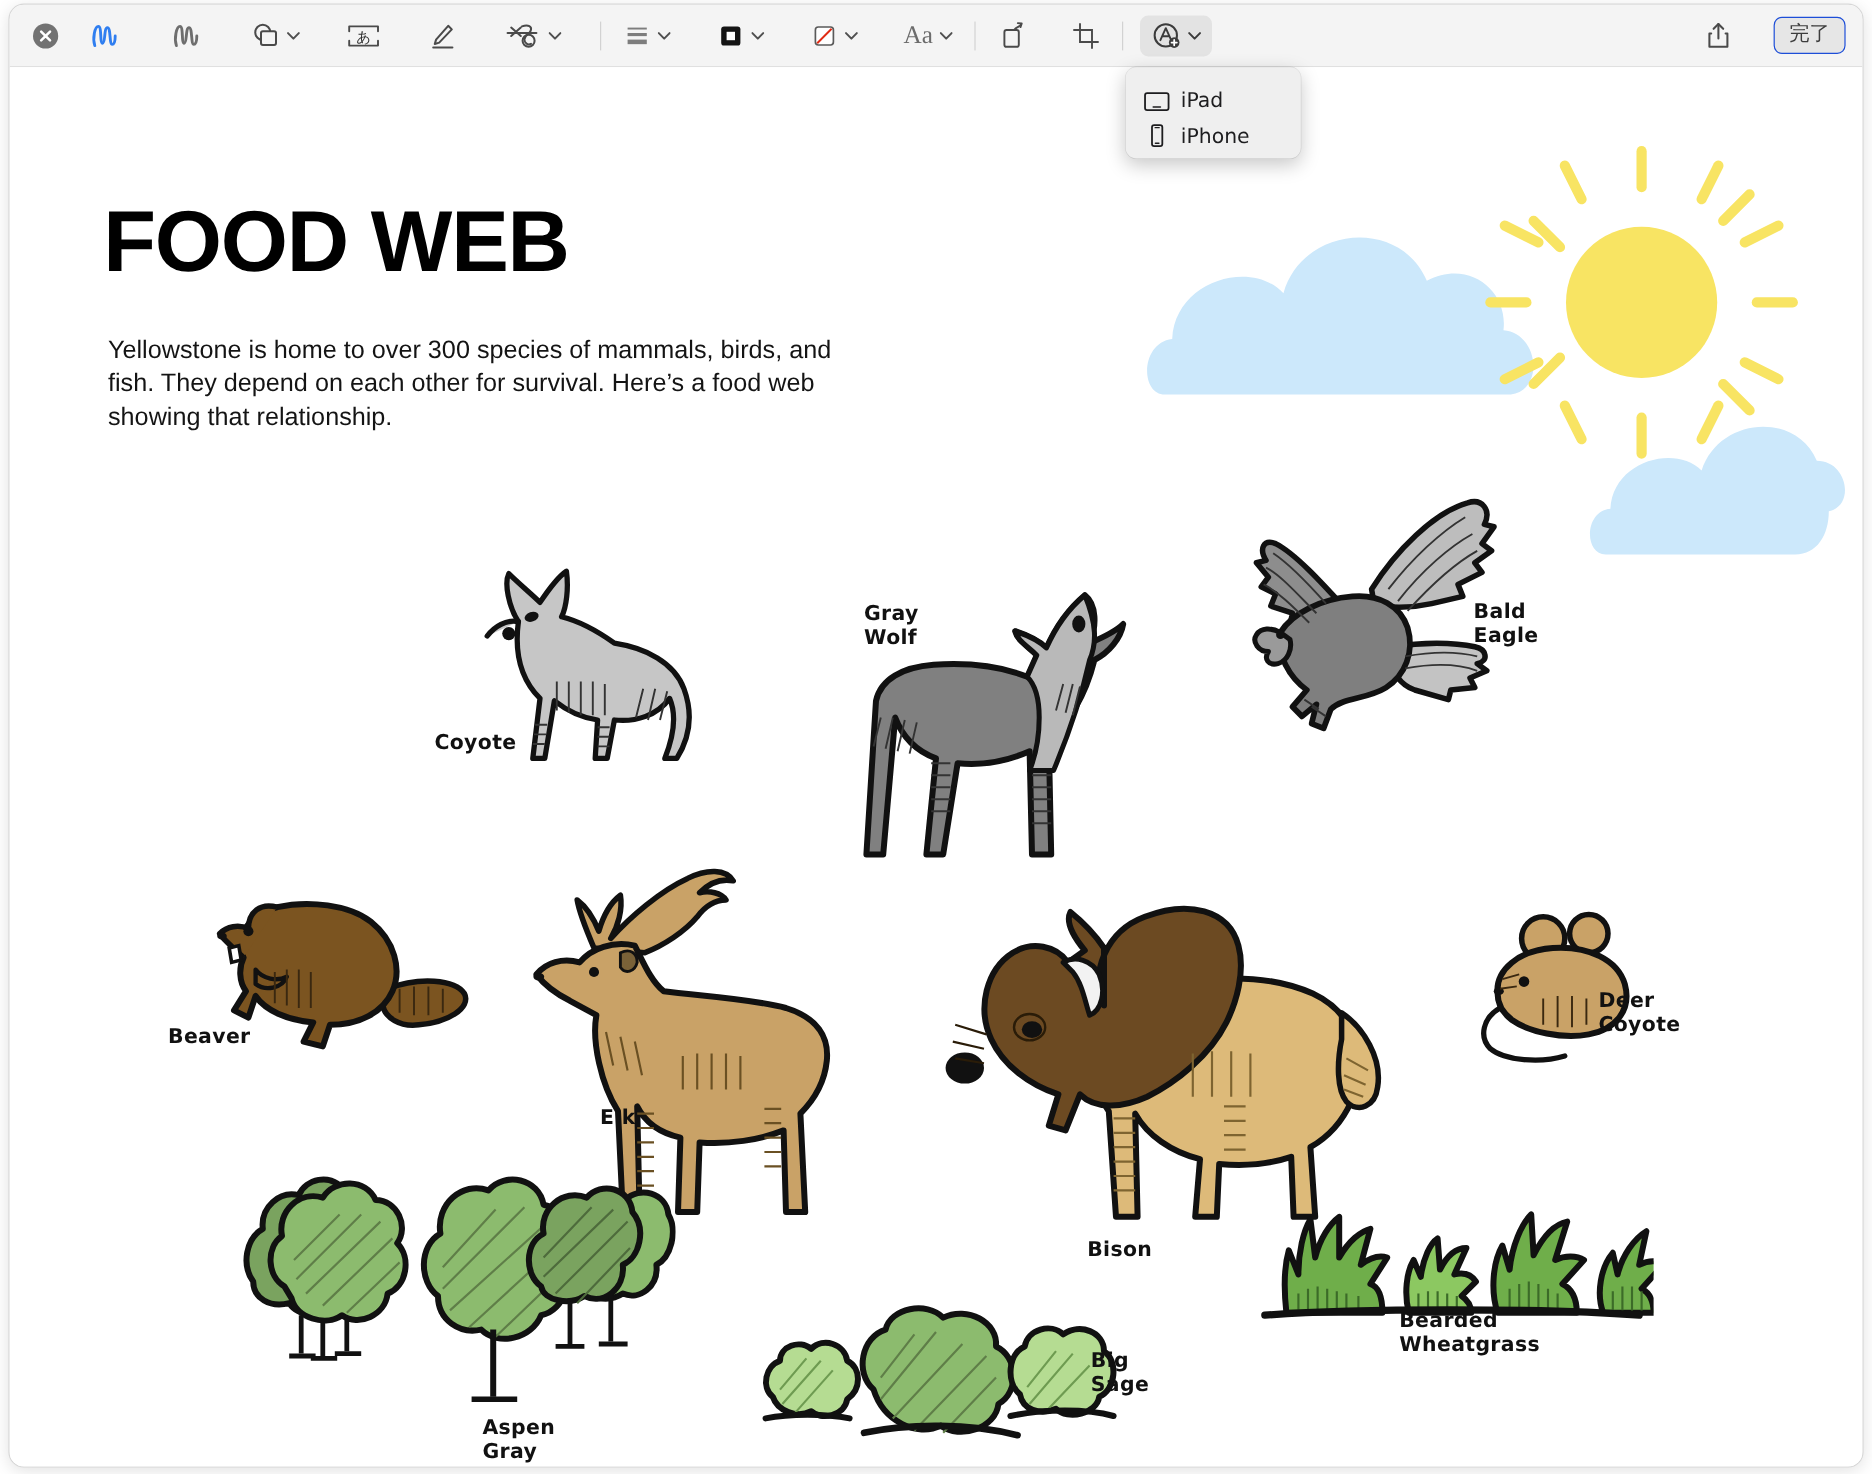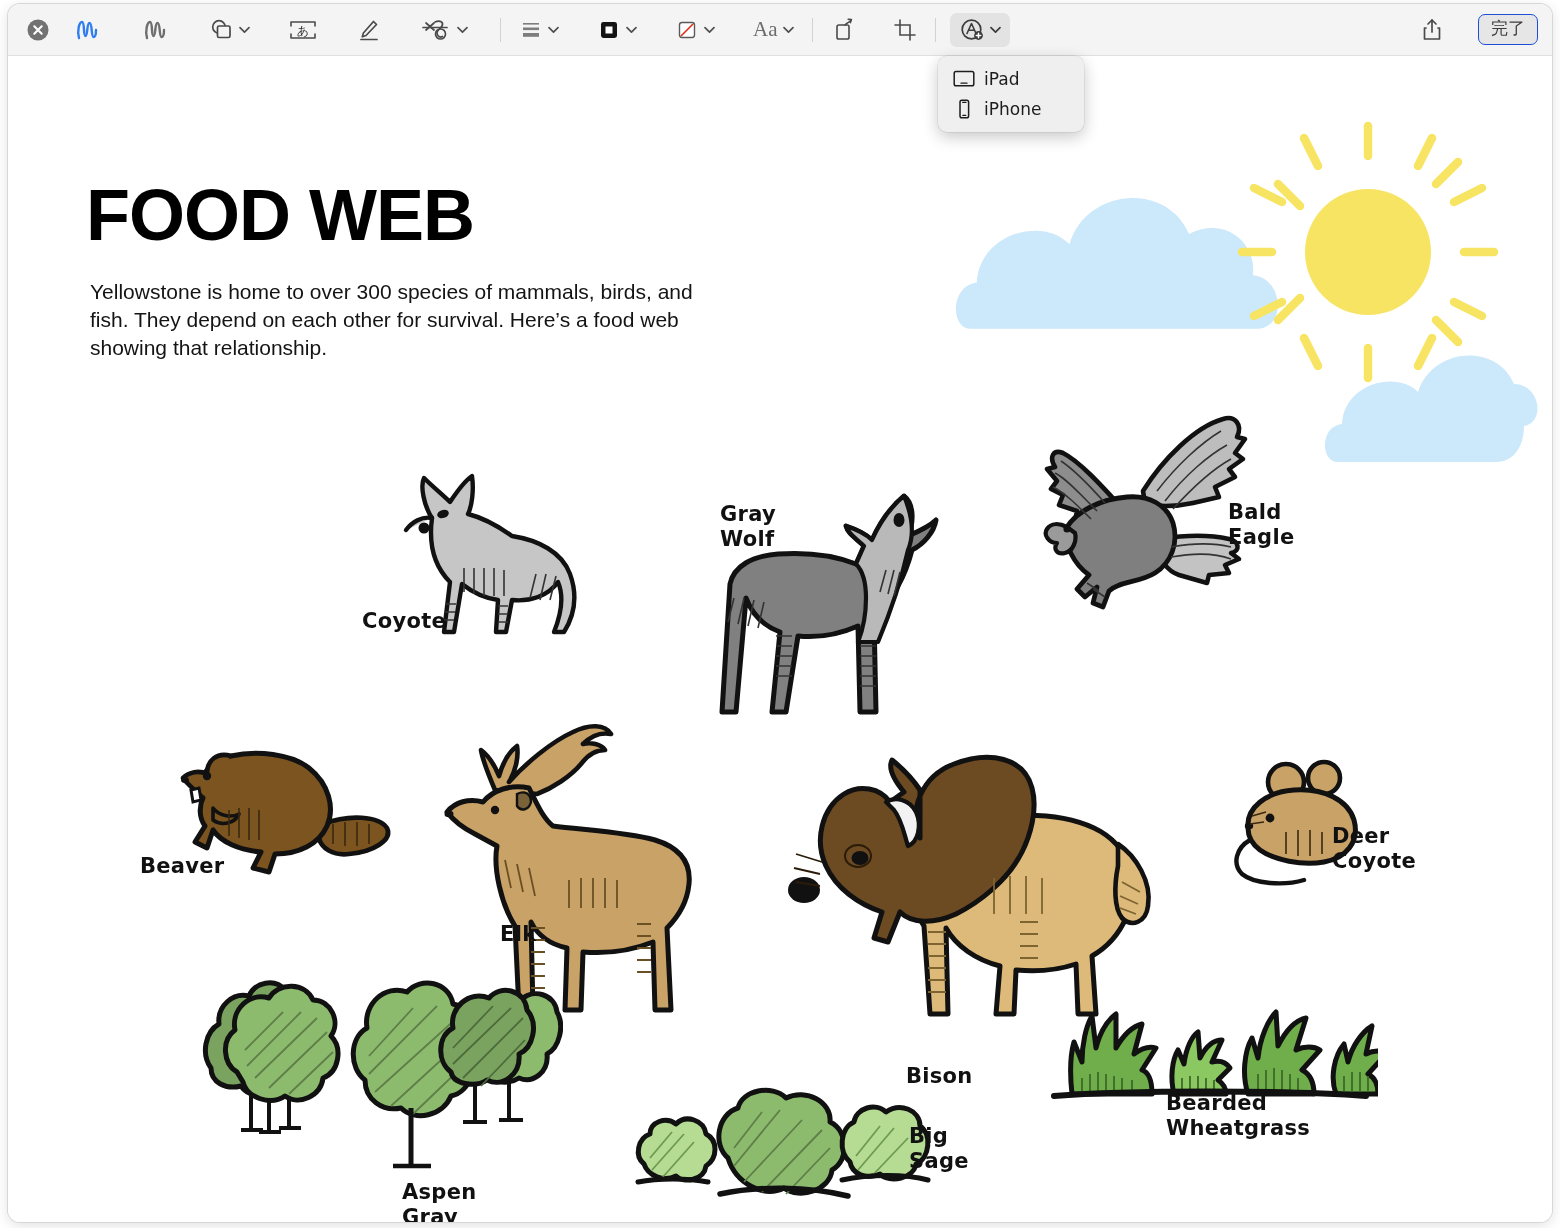--- a/index.html
+++ b/index.html
@@ -81,21 +81,21 @@
     top: 52px;
     width: 146px;
     background: #efefef;
     border-radius: 9px;
     box-shadow: 0 0 0 0.5px rgba(0,0,0,0.10), 0 5px 16px rgba(0,0,0,0.22);
     padding: 8px 0;
     z-index: 40;
   }
   .menu-row {
     display: flex;
-    align-items: center;
+    align-items: flex-end;
     height: 30px;
     padding: 0 14px;
     cursor: default;
   }
   .menu-row .mi {
     width: 24px;
     display: flex;
     align-items: center;
     justify-content: center;
     margin-right: 8px;
@@ -134,21 +134,21 @@
     width: 640px;
     font-size: 21px;
     line-height: 1.33;
     color: #141414;
     font-family: "Liberation Sans", sans-serif;
   }
 
   .hand-label {
     position: absolute;
     font-family: "DejaVu Sans", sans-serif;
-    font-size: 21px;
+    font-size: 17px;
     font-weight: bold;
     color: #111111;
     line-height: 1.18;
     letter-spacing: 0.3px;
     white-space: pre-line;
   }
 
   .art { position: absolute; }
 </style>
 </head>
@@ -349,21 +349,21 @@
           <path d="M506 186 L534 200"></path>
           <path d="M306 72 L334 86"></path>
           <path d="M370 50 L356 22"></path>
           <path d="M484 222 L470 250"></path>
           <path d="M306 200 L334 186"></path>
           <path d="M506 86 L534 72"></path>
         </g>
       </g>
     </svg>
 
-    <div id="title" style="top:118px;">FOOD WEB</div>
+    <div id="title" style="top:105px;">FOOD WEB</div>
     <div id="body-text">Yellowstone is home to over 300 species of mammals, birds, and fish. They depend on each other for survival. Here’s a food web showing that relationship.</div>
 
     <svg class="art" style="left:380px; top:400px;" width="210" height="190" viewBox="0 0 210 190">
       <g stroke="#111" stroke-width="4.4" stroke-linejoin="round" stroke-linecap="round" fill="#c6c6c6">
         <path d="M44 62 C36 50 32 30 36 22 C44 30 56 40 62 46 C70 34 78 24 84 20
                  C86 34 84 50 80 58 C96 62 110 70 124 80 C150 84 174 96 182 118
                  C190 140 186 160 176 176 L166 176 C174 156 176 140 170 126
                  C160 140 142 146 124 144 L118 176 L108 176 L110 144
                  C96 142 84 136 74 128 L66 176 L56 176 L62 126
                  C48 112 40 92 44 62 Z"></path>
@@ -502,21 +502,21 @@
       <g stroke="#2a1c08" stroke-width="1.8" fill="none">
         <path d="M26 108 L52 116 M24 122 L50 128 M26 136 L50 140"></path>
       </g>
       <g stroke="#7e6430" stroke-width="1.8" fill="none">
         <path d="M224 132 V168 M240 130 V168 M256 130 V168 M272 132 V168"></path>
         <path d="M158 186 H176 M158 198 H176 M158 210 H176 M158 222 H176 M158 234 H176 M158 246 H176"></path>
         <path d="M250 176 H268 M250 188 H268 M250 200 H268 M250 212 H268"></path>
         <path d="M352 136 L370 146 M350 150 L368 158 M350 162 L366 168"></path>
       </g>
     </svg>
-    <div class="hand-label" style="left:898px; top:976px;margin-top:32px;">Bison</div>
+    <div class="hand-label" style="left:898px; top:976px;">Bison</div>
 
     <svg class="art" style="left:1222px; top:700px;" width="180" height="140" viewBox="0 0 180 140">
 
       <circle cx="56" cy="26" r="18" fill="#c9a267" stroke="#111" stroke-width="4.6"></circle>
       <circle cx="94" cy="22" r="16" fill="#c9a267" stroke="#111" stroke-width="4.6"></circle>
 
       <path d="M18 72 C16 52 36 36 64 34 C94 32 118 44 124 64 C130 86 116 102 94 106
                C72 110 44 104 30 94 C22 88 18 80 18 72 Z" fill="#c9a267" stroke="#111" stroke-width="5" stroke-linejoin="round"></path>
 
       <path d="M20 84 C6 92 2 108 12 118 C24 128 54 130 74 124" fill="none" stroke="#111" stroke-width="4.4" stroke-linecap="round"></path>

